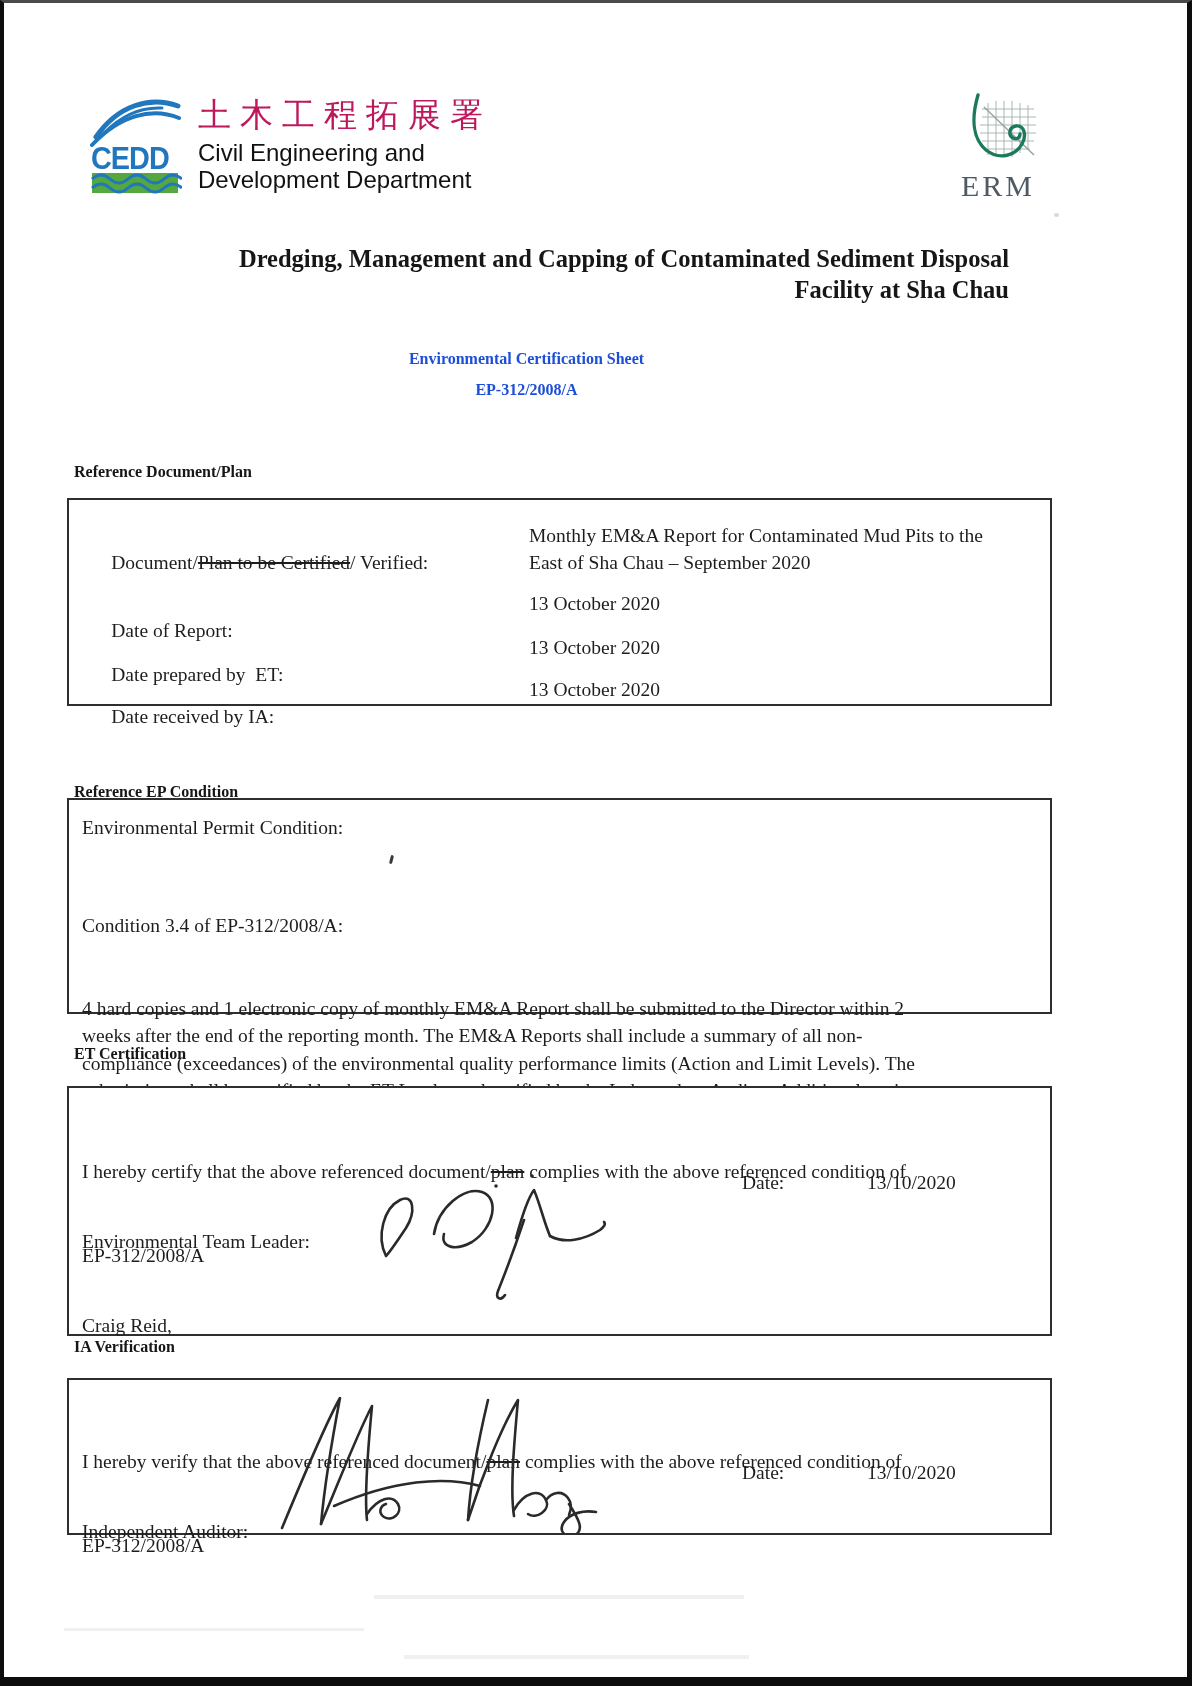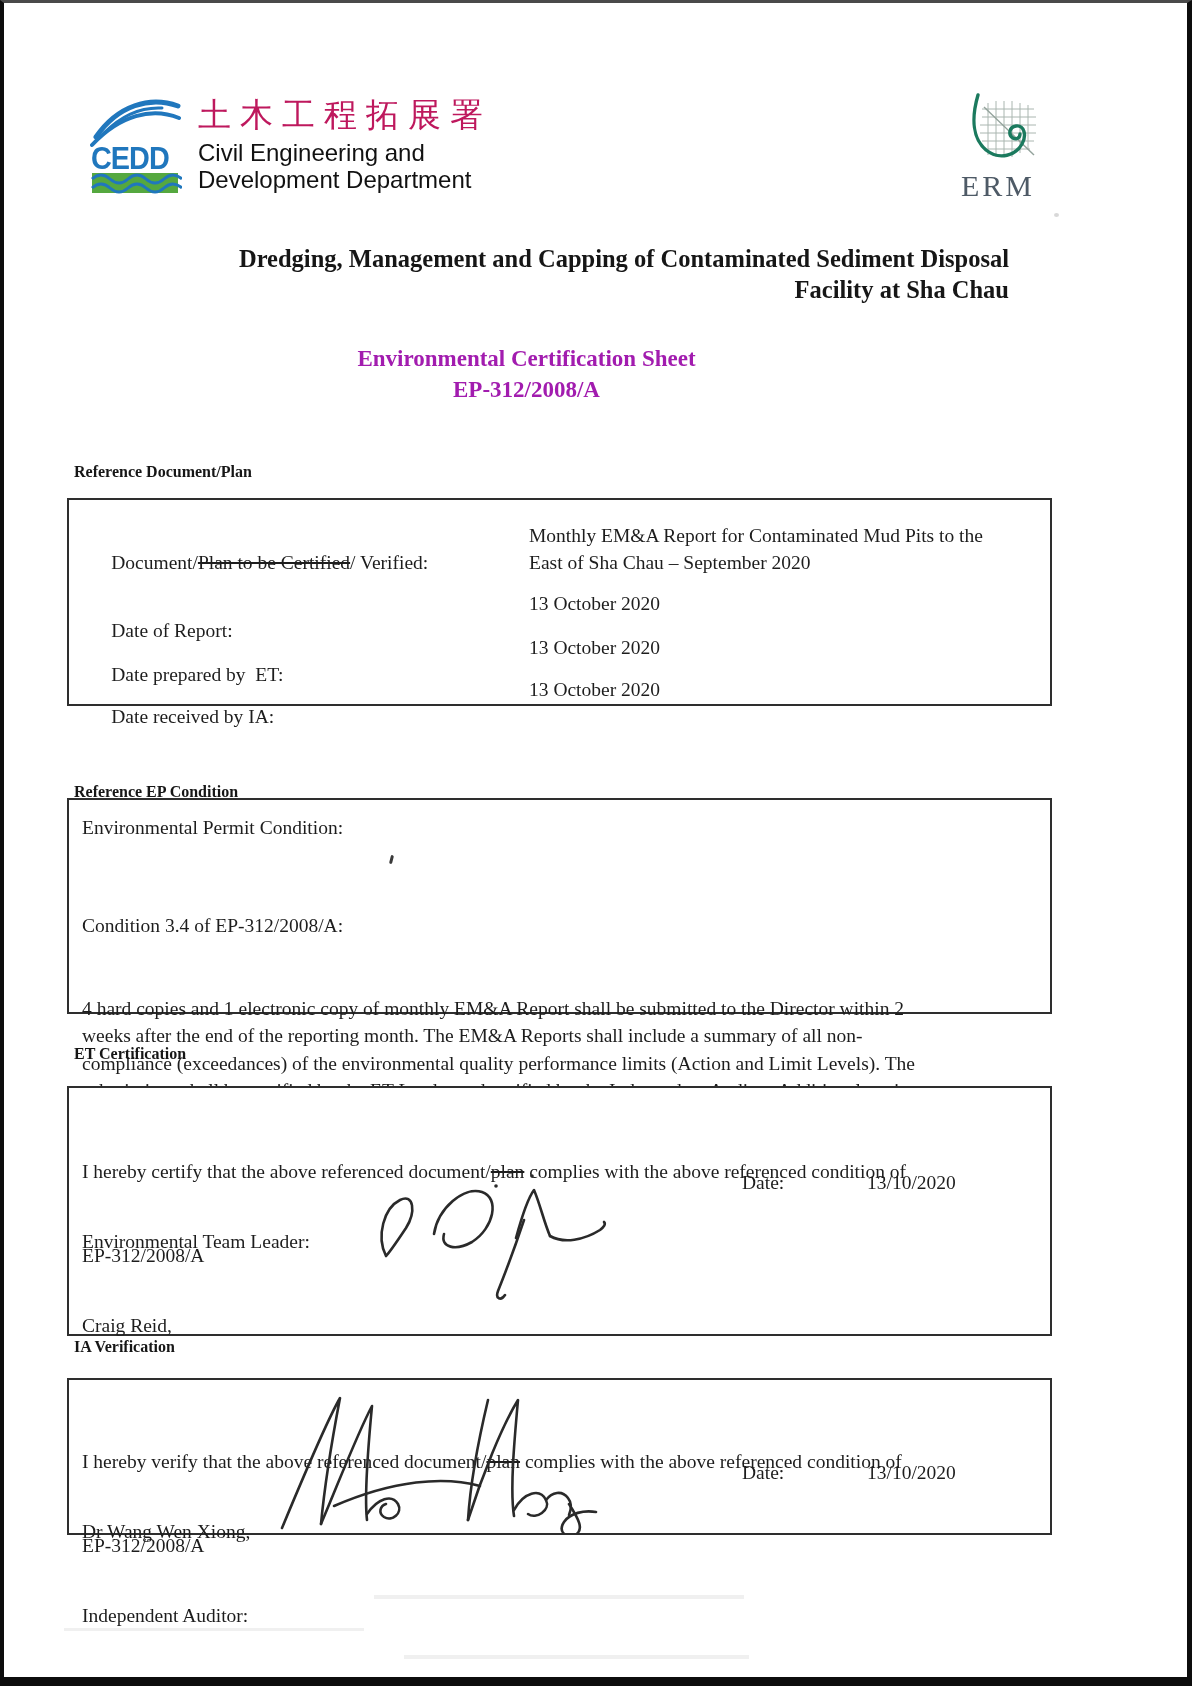--- a/index.html
+++ b/index.html
@@ -20,21 +20,21 @@
   .cedd-english { font-family:"Liberation Sans", sans-serif; font-weight:normal;
                   font-size:24px; line-height:27px; color:#111; }
   .erm-block { left:948px; top:90px; width:92px; text-align:center; }
   .erm-label { font-family:"Liberation Serif", serif; font-size:30px; letter-spacing:3px;
                color:#4e5a66; margin-top:-2px;text-align:center; }
 
   
   .doc-title { left:40px; top:240px; width:965px; text-align:right;
                font-weight:bold; font-size:24.5px; line-height:31px; color:#161616; }
   .doc-subtitle { left:40px; top:340px; width:965px; text-align:center;
-                  font-weight:bold; font-size:23px; line-height:31px; color:#a21caf; }
+                  font-weight:bold; font-size:16px; line-height:31px; color:#1d4ed8; }
 
   
   .sec-heading { left:70px; font-weight:bold; font-size:16px; color:#161616; white-space:pre; }
 
   
   .box { left:63px; width:985px; border:2px solid #2e2e2e; background:#fff; box-sizing:border-box; }
   .box1 { top:495px; height:208px; }
   .box2 { top:795px; height:216px; }
   .box3 { top:1083px; height:250px; }
   .box4 { top:1375px; height:157px; }
@@ -171,21 +171,20 @@
   </div>
 
   <div class="abs sec-heading" style="top:1335px">IA Verification</div>
 
   <div class="abs box box4">
     <div class="row stmt4">
       <div><span>I hereby verify that the above referenced document/</span><span class="struck">plan</span><span> complies with the above referenced condition of</span></div>
       <div>EP-312/2008/A</div>
     </div>
     <div class="row who" style="top:82px">
-      <div>Dr Wang Wen Xiong,</div>
       <div>Independent Auditor:</div>
     </div>
     <div class="datelabel" style="top:82px">Date:</div>
     <div class="dateval" style="top:82px">13/10/2020</div>
     <svg class="sig" style="left:205px; top:8px" width="400" height="146" viewBox="0 0 400 146">
       <g fill="none" stroke="#2a2a2a" stroke-width="2.6" stroke-linecap="round" stroke-linejoin="round">
         <path d="M8,140 C28,92 52,34 66,10 C58,52 50,104 47,136"></path>
         <path d="M47,136 C64,96 84,44 98,18 C94,60 90,106 93,132"></path>
         <path d="M93,126 C104,110 118,106 124,116 C129,125 118,134 110,129 C104,125 106,118 112,116"></path>
         <path d="M60,118 C120,92 170,88 206,98"></path>

